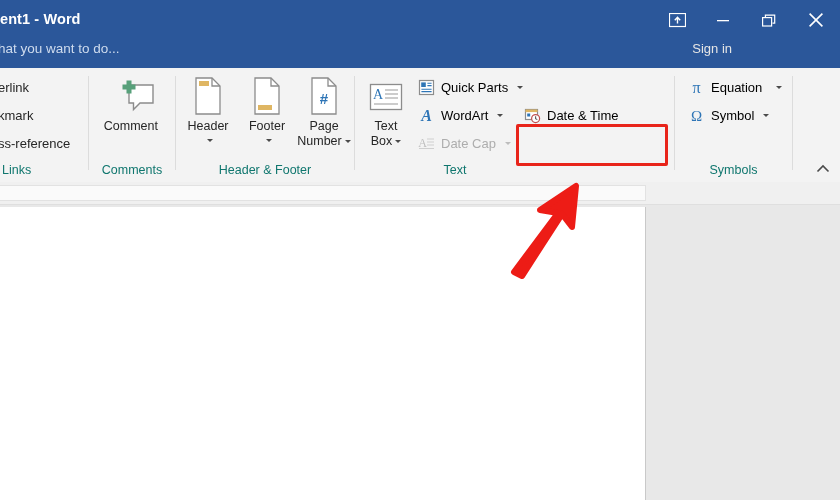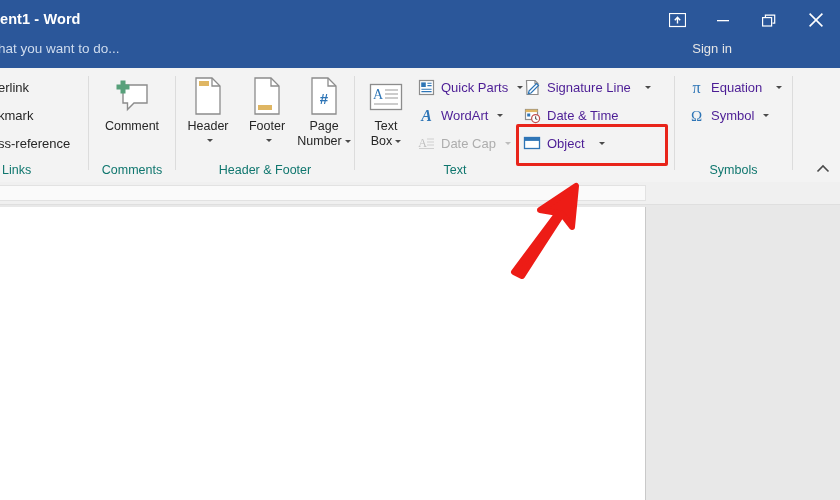--- a/index.html
+++ b/index.html
@@ -66,21 +66,21 @@
   .caret-d{
     display:inline-block;width:0;height:0;margin-left:3px;vertical-align:2px;
     border-left:3.5px solid transparent;border-right:3.5px solid transparent;
     border-top:3.5px solid #4a4a4a;
   }
   .caret-row{height:12px;line-height:12px;}
 
   
   .smbtn{
     position:absolute;height:26px;display:flex;align-items:center;gap:6px;
-    font-size:13px;color:#4c1d95;white-space:nowrap;padding:0 4px;
+    font-size:13px;color:#000000;white-space:nowrap;padding:0 4px;
     box-sizing:border-box;
   }
   .smbtn.disabled{color:#adadad;}
   .smico{width:18px;height:18px;display:flex;align-items:center;justify-content:center;flex:none;}
 
   
   .linkitem{
     position:absolute;font-size:13px;color:#262626;white-space:nowrap;
   }
 
@@ -159,21 +159,21 @@
     <div class="grp-sep" style="left:792px;"></div>
 
     <div class="grp" style="left:0px;width:88px;">
       <div class="linkitem" style="left:-2px;top:12px;">erlink</div>
       <div class="linkitem" style="left:-2px;top:40px;">kmark</div>
       <div class="linkitem" style="left:-2px;top:68px;">ss-reference</div>
       <div class="grp-label" style="text-align:left;padding-left:2px;">Links</div>
     </div>
 
     <div class="grp" style="left:89px;width:86px;">
-      <div class="bigbtn" style="left:11px;width:64px;">
+      <div class="bigbtn" style="left:5px;width:64px;align-items:flex-end;">
         <div class="ico">
           <svg width="40" height="38" viewBox="0 0 40 38">
             <path d="M11 7h24v18H22l-6.5 6.5V25H11z" fill="#ffffff" stroke="#8c8c8c" stroke-width="1.4"></path>
             <path d="M8.5 2.5h5v4h4v5h-4v4h-5v-4h-4v-5h4z" fill="#57a07a"></path>
           </svg>
         </div>
         <div>Comment</div>
       </div>
       <div class="grp-label">Comments</div>
     </div>
@@ -265,55 +265,34 @@
             <text x="4.5" y="12" font-family="Liberation Serif, serif" font-size="12" fill="#bdbdbd" text-anchor="middle">A</text>
             <g stroke="#cfcfcf" stroke-width="1.1">
                 <path d="M9 4h7M9 7h7M9 10h7M1 13.5h15"></path>
               </g>
           </svg>
         </span>
         <span>Date Cap</span>
         <span class="caret-d" style="border-top-color:#bdbdbd;"></span>
       </div>
 
-      <div class="smbtn" style="left:164px;top:6px;">
-        <span class="smico">
-          <svg width="17" height="17" viewBox="0 0 17 17">
-            <path d="M2.5 1.5h8.5l3 3v11h-11z" fill="#ffffff" stroke="#8c8c8c" stroke-width="1.2"></path>
-            <path d="M11 1.5v3h3" fill="none" stroke="#8c8c8c" stroke-width="1.2"></path>
-            <path d="M5 12l7.5-7.5 2 2L7 14l-2.6.6z" fill="#ffffff" stroke="#2e75b6" stroke-width="1.2"></path>
-          </svg>
-        </span>
-        <span>Signature Line</span>
-        <span class="caret-d" style="margin-left:8px;"></span>
-      </div>
 
       <div class="smbtn" style="left:164px;top:34px;">
         <span class="smico">
           <svg width="17" height="17" viewBox="0 0 17 17">
             <rect x="1.5" y="2.5" width="12" height="10" fill="#ffffff" stroke="#8c8c8c" stroke-width="1.2"></rect>
             <rect x="1.5" y="2.5" width="12" height="2.6" fill="#dfb663"></rect>
             <rect x="3.2" y="6.5" width="3" height="3" fill="#2e75b6"></rect>
             <circle cx="11.6" cy="11.6" r="4" fill="#ffffff" stroke="#c0504d" stroke-width="1.2"></circle>
             <path d="M11.6 9.2v2.4l1.7 1" fill="none" stroke="#5a5a5a" stroke-width="1.1"></path>
           </svg>
         </span>
         <span>Date &amp; Time</span>
       </div>
 
-      <div class="smbtn" style="left:164px;top:62px;">
-        <span class="smico">
-          <svg width="18" height="16" viewBox="0 0 18 16">
-            <rect x="1.5" y="2.5" width="15" height="11" fill="#ffffff" stroke="#2e75b6" stroke-width="1.3"></rect>
-            <rect x="1.5" y="2.5" width="15" height="3.4" fill="#2e75b6"></rect>
-          </svg>
-        </span>
-        <span>Object</span>
-        <span class="caret-d" style="margin-left:8px;"></span>
-      </div>
 
       <div class="grp-label" style="left:0;width:200px;">Text</div>
     </div>
 
     <div class="grp" style="left:675px;width:117px;">
       <div class="smbtn" style="left:8px;top:6px;">
         <span class="smico">
           <svg width="17" height="17" viewBox="0 0 17 17">
               <text x="8.5" y="14" font-family="Liberation Serif, serif" font-size="16" fill="#2e75b6" text-anchor="middle">π</text>
             </svg>

